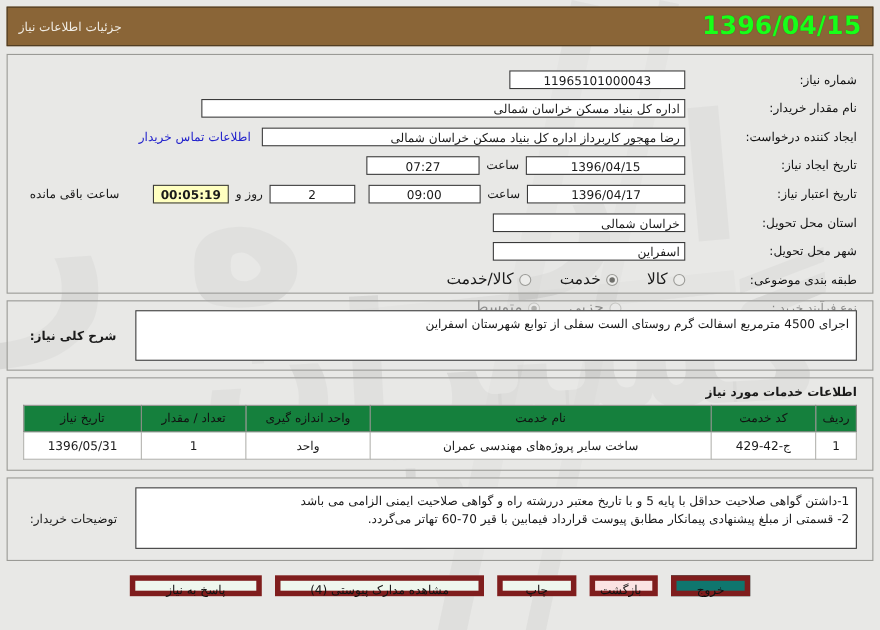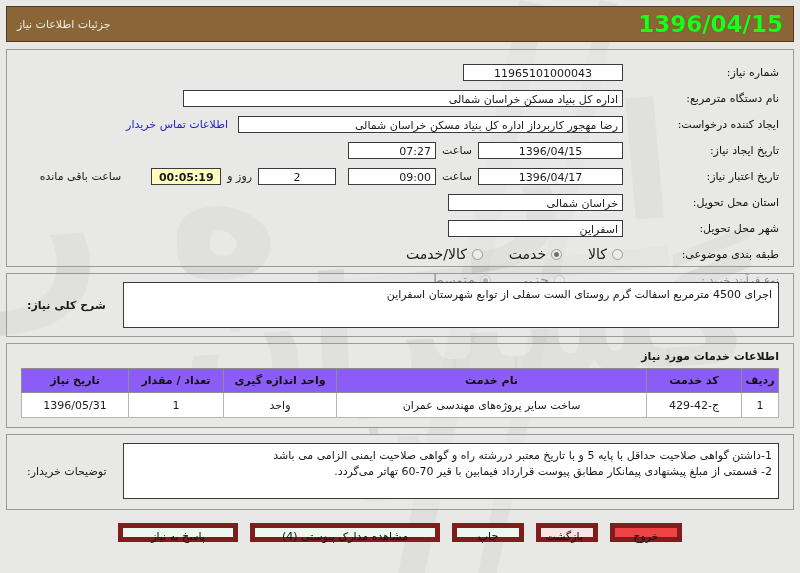--- a/index.html
+++ b/index.html
@@ -109,21 +109,21 @@
     padding: 0 4px;
     box-sizing: border-box;
     text-align: center;
     white-space: nowrap;
     overflow: hidden;
   }
   .w-need-no  { width: 160px; }
   .w-org      { width: 440px; text-align: right; }
   .w-creator  { width: 385px; text-align: right; }
   .w-date     { width: 145px; }
-  .w-time     { width: 88px; text-align: right;  }
+  .w-time     { width: 103px;  }
   .w-prov     { width: 175px; text-align: right; }
   .w-city     { width: 175px; text-align: right; }
   .w-days     { width: 78px;  }
   .w-clock    { width: 70px; background: #ffffc0; font-weight: bold; margin-left: 24px; }
 
   .link {
     color: #2222cc;
     font-size: 11px;
     margin-right: 10px;
     cursor: pointer;
@@ -191,23 +191,23 @@
     margin: 1px 0 5px 0;
     text-align: right;
   }
   table.grid {
     width: 100%;
     border-collapse: collapse;
     background: #fdfdfd;
     font-size: 11px;
   }
   table.grid th {
-    background: #8b5cf6;
+    background: #15803d;
     border: 1px solid #8e8e8a;
-    font-weight: bold;
+    font-weight: normal;
     height: 21px;
     font-size: 11px;
     color: #111;
   }
   table.grid td {
     border: 1px solid #b4b4b0;
     height: 22px;
     text-align: center;
     background: #ffffff;
     font-size: 11px;
@@ -260,21 +260,21 @@
     padding: 0 10px;
     box-sizing: border-box;
     cursor: pointer;
     color: #111;
     white-space: nowrap;
   }
   .btn-answer { width: 120px; }
   .btn-docs   { width: 190px; }
   .btn-print  { width: 72px; }
   .btn-back   { background: #fbe3e3; width: 62px; }
-  .btn-exit   { background: #ef4444; width: 72px; }
+  .btn-exit   { background: #0f766e; width: 72px; }
 </style>
 </head>
 <body>
 
 <div class="watermark">
   <div class="wm-glyph wm1">ه ر</div>
   <div class="wm-glyph wm2">گستران</div>
   <div class="wm-glyph wm3">ا ر</div>
   <div class="wm-glyph wm4">ن</div>
   <div class="wm-band" style="left:520px; top:0px; width:26px; height:600px; transform:rotate(12deg);"></div>
@@ -290,21 +290,21 @@
   </div>
 
   <div class="panel panel-top">
 
     <div class="row">
       <div class="lbl">شماره نیاز:</div>
       <div class="fld w-need-no">11965101000043</div>
     </div>
 
     <div class="row">
-      <div class="lbl">نام دستگاه مترمربع:</div>
+      <div class="lbl">نام مقدار خریدار:</div>
       <div class="fld w-org">اداره کل بنیاد مسکن خراسان شمالی</div>
     </div>
 
     <div class="row">
       <div class="lbl">ایجاد کننده درخواست:</div>
       <div class="fld w-creator">رضا مهجور کاربرداز اداره کل بنیاد مسکن خراسان شمالی</div>
       <div class="link">اطلاعات تماس خریدار</div>
     </div>
 
     <div class="row">

